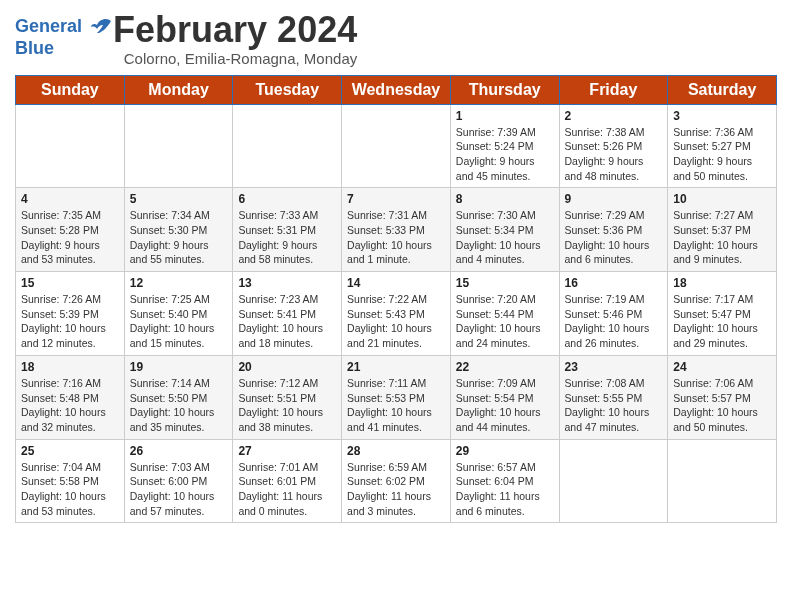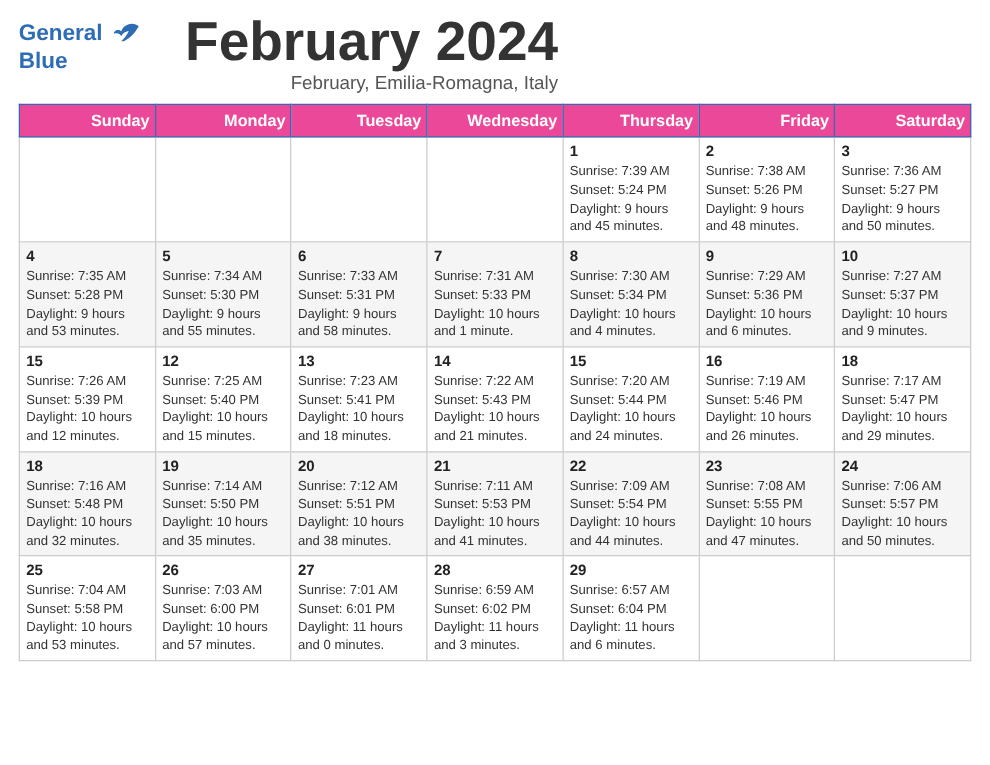--- a/index.html
+++ b/index.html
@@ -31,41 +31,40 @@
     }
     .logo-icon {
       width: 24px;
       height: 24px;
       margin-left: 2px;
     }
     .title-area {
       text-align: right;
     }
     .month-title {
-      font-size: 44px;
+      font-size: 36px;
       font-weight: bold;
       color: #333;
       line-height: 1.1;
-      margin-left: 35px;
     }
     .subtitle {
       font-size: 15px;
       color: #555;
     }
     .calendar {
       width: 100%;
       border-collapse: collapse;
       font-size: 11px;
     }
     .calendar th {
-      background-color: #ec4899;
+      background-color: #c2410c;
       color: #fff;
       padding: 5px 4px;
-      text-align: right;
-      font-size: 13px;
+      text-align: center;
+      font-size: 16px;
       font-weight: bold;
       border: 1px solid #2e6db4;
     }
     .calendar td {
       vertical-align: top;
       padding: 4px 5px;
       border: 1px solid #ccc;
       width: calc(100% / 7);
       min-height: 80px;
       height: 80px;
@@ -103,21 +102,21 @@
           <path d="M22 6 C18 2, 10 4, 8 10 C6 8, 2 9, 2 12 C5 11, 7 12, 8 14 C9 12, 11 10, 14 10 C12 14, 10 16, 8 18 L10 18 C14 16, 18 13, 22 6Z" fill="#2e6db4"></path>
         </svg>
       </div>
       <div class="logo-text">
         <span style="color:#2e6db4;margin-top:14px;">Blue</span>
       </div>
     </div>
   </div>
   <div class="title-area">
     <div class="month-title">February 2024</div>
-    <div class="subtitle">February, Emilia-Romagna, Italy</div>
+    <div class="subtitle">Colorno, Emilia-Romagna, Monday</div>
   </div>
 </div>
 
 <table class="calendar">
   <thead>
     <tr>
     <th>Sunday</th>
         <th>Monday</th>
         <th>Tuesday</th>
         <th>Wednesday</th>

